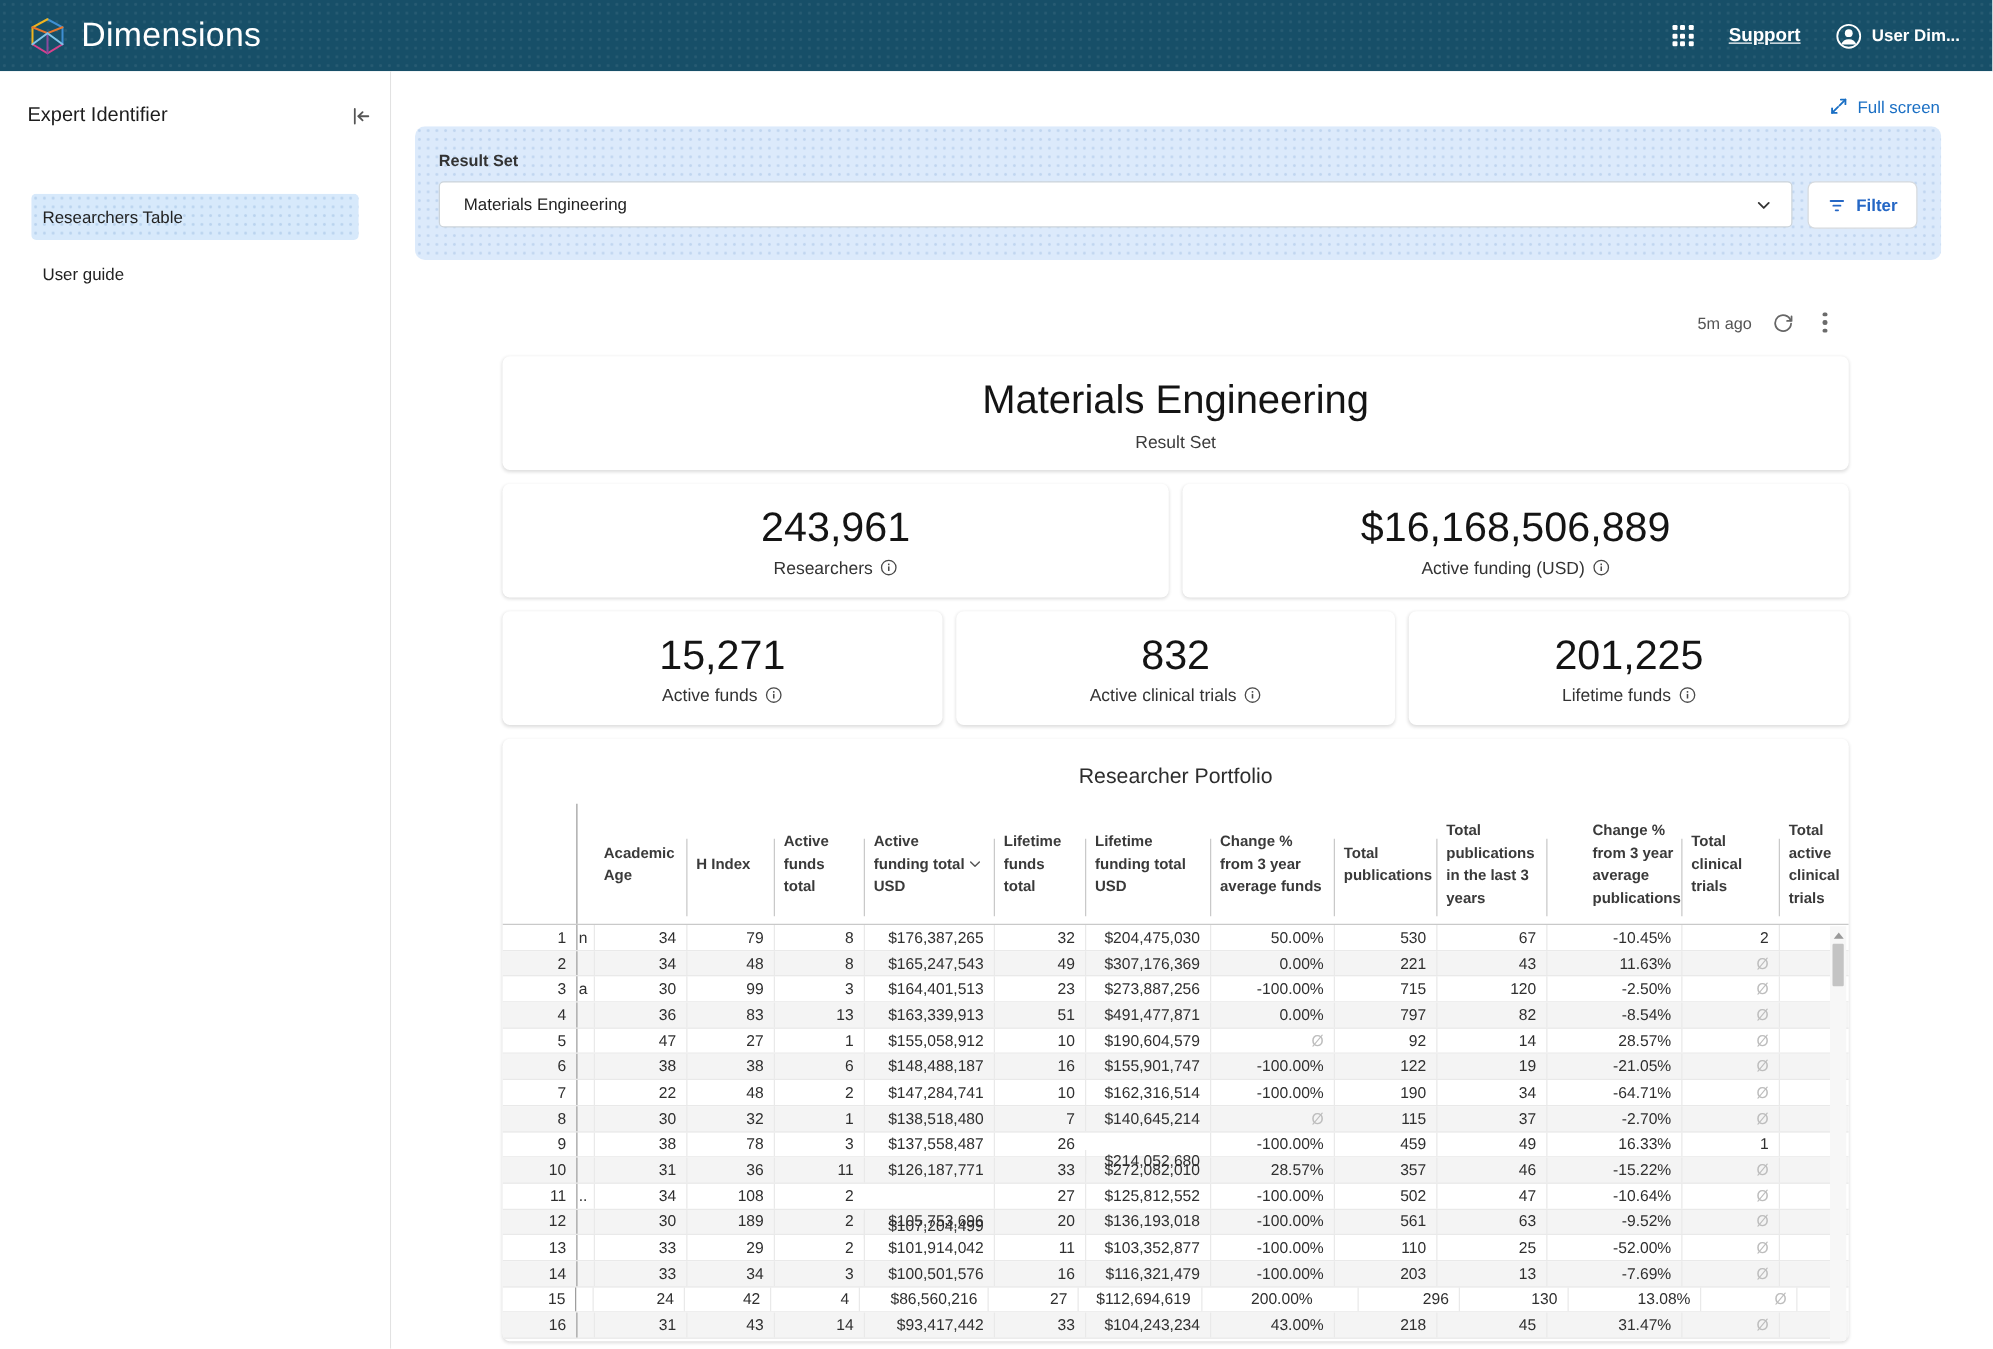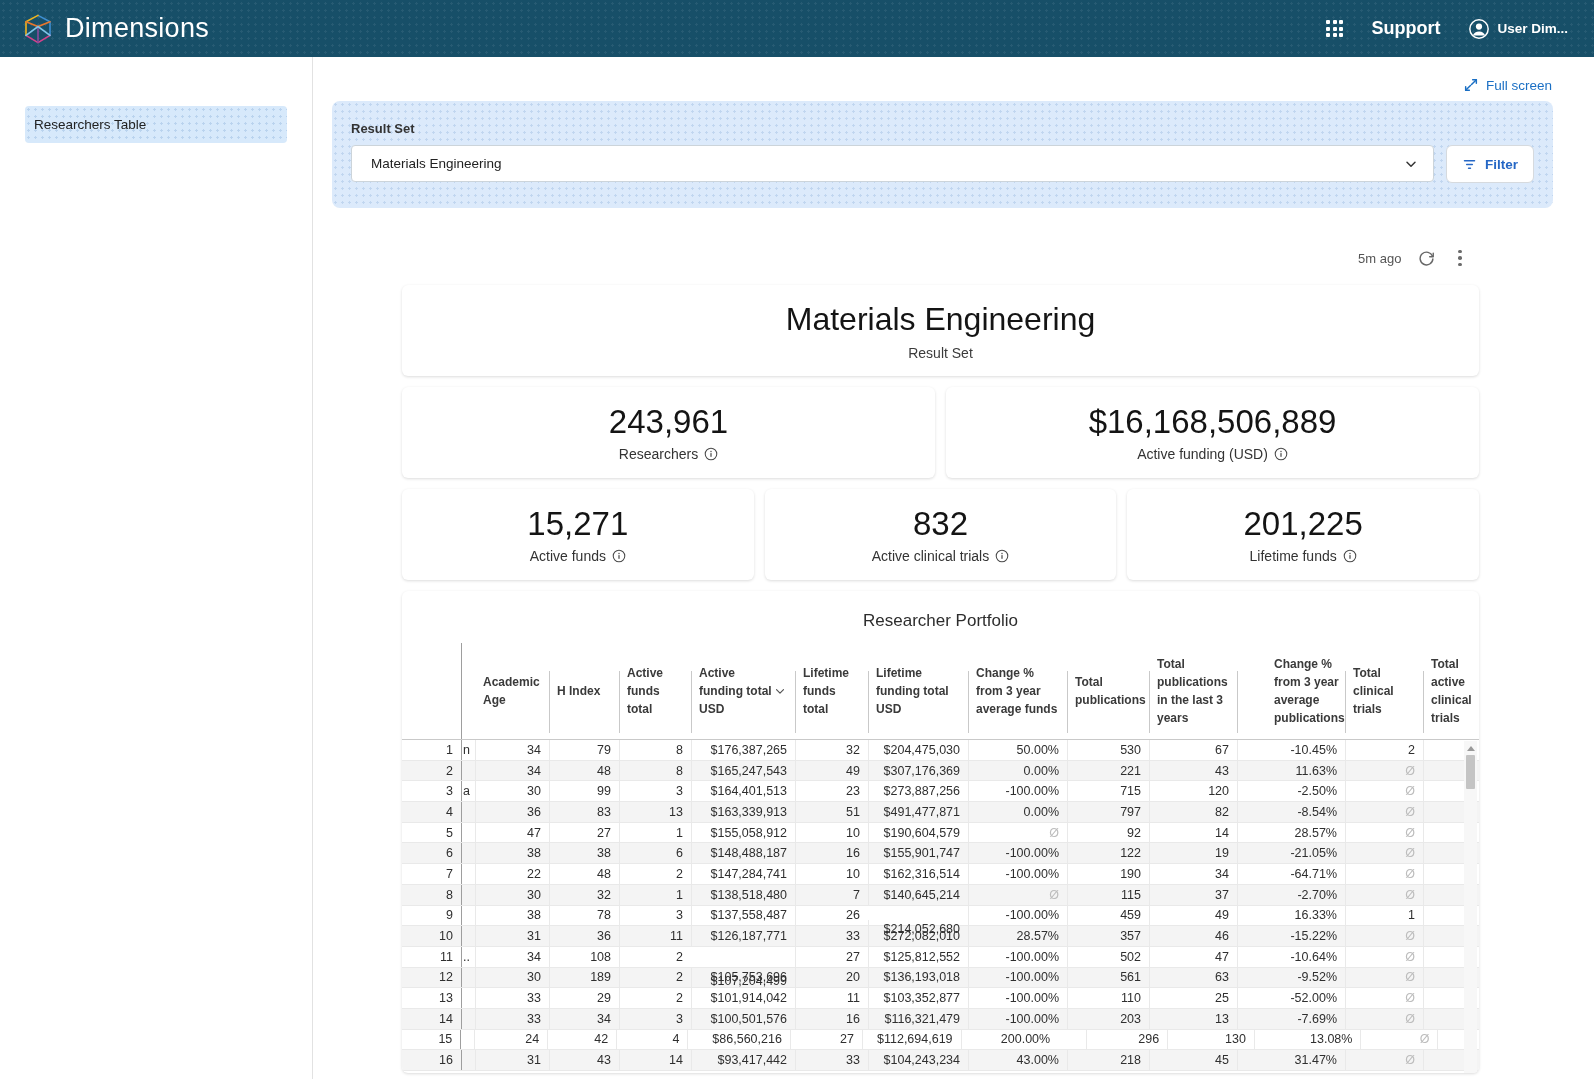--- a/index.html
+++ b/index.html
@@ -7,21 +7,21 @@
   body{font-family:"Liberation Sans",sans-serif;background:#fff;position:relative;}
 
   
   .topbar{height:57px;background:#174f68;display:flex;align-items:center;justify-content:space-between;
     padding:0 26px 0 22px;
     background-image:radial-gradient(rgba(255,255,255,0.07) 1px,transparent 1.3px);background-size:7px 7px;}
   .brand{display:flex;align-items:center;gap:11px;color:#fff;font-size:27px;font-weight:400;letter-spacing:.3px;}
   .topbar-right{display:flex;align-items:center;gap:28px;color:#fff;}
   .apps-grid{display:grid;grid-template-columns:repeat(3,4px);gap:2.5px;cursor:pointer;}
   .apps-grid i{width:4px;height:4px;background:#fff;border-radius:1px;display:block;}
-  .support{font-size:18px;font-weight:700;cursor:pointer;}
+  .support{font-size:15px;font-weight:700;cursor:pointer;text-decoration:underline;}
   .user-chip{display:flex;align-items:center;gap:7px;font-size:13.5px;font-weight:700;cursor:pointer;}
 
   
   .sidebar{position:absolute;top:57px;left:0;width:313px;height:1022px;background:#fff;border-right:1px solid #e2e2e2;}
   .sidebar-header{display:flex;justify-content:space-between;align-items:center;padding:23px 11px 0 22px;}
   .sidebar-title{font-size:16px;color:#1d1d1d;}
   .collapse-btn{width:26px;height:26px;display:flex;align-items:center;justify-content:center;cursor:pointer;}
   .nav{margin-top:49px;padding:0 25px;}
   .nav-item{height:37px;display:flex;align-items:center;padding-left:9px;border-radius:4px;
     font-size:13.5px;color:#222;margin-bottom:9px;cursor:pointer;}
@@ -122,23 +122,36 @@
           <circle cx="12" cy="9.3" r="3.4" fill="#fff"></circle>
           <path d="M5.3 19.2a7.2 7.2 0 0 1 13.4 0" fill="#fff"></path>
         </svg>
       </span>
       <span>User Dim...</span>
     </div>
   </div>
 </header>
 
 <aside class="sidebar">
+  <div class="sidebar-header">
+    <span class="sidebar-title">Expert Identifier</span>
+    <span class="collapse-btn">
+      <svg width="20" height="20" viewBox="0 0 24 24" fill="none" stroke="#555" stroke-width="1.7" stroke-linecap="round" stroke-linejoin="round">
+        <path d="M7 5v14"></path>
+          <path d="M20 12H10.5"></path>
+          <path d="M14.5 8 10.5 12l4 4"></path>
+      </svg>
+    </span>
+  </div>
   <nav class="nav">
     <div class="nav-item active">
       <span>Researchers Table</span>
+    </div>
+    <div class="nav-item">
+      <span>User guide</span>
     </div>
   </nav>
 </aside>
 
 <div class="main">
 
   <div class="fullscreen-row">
     <span style="display:flex;">
       <svg width="16" height="16" viewBox="0 0 24 24" fill="none" stroke="#1a6fc4" stroke-width="2.2" stroke-linecap="round" stroke-linejoin="round">
         <path d="M14.5 4H20v5.5"></path>

